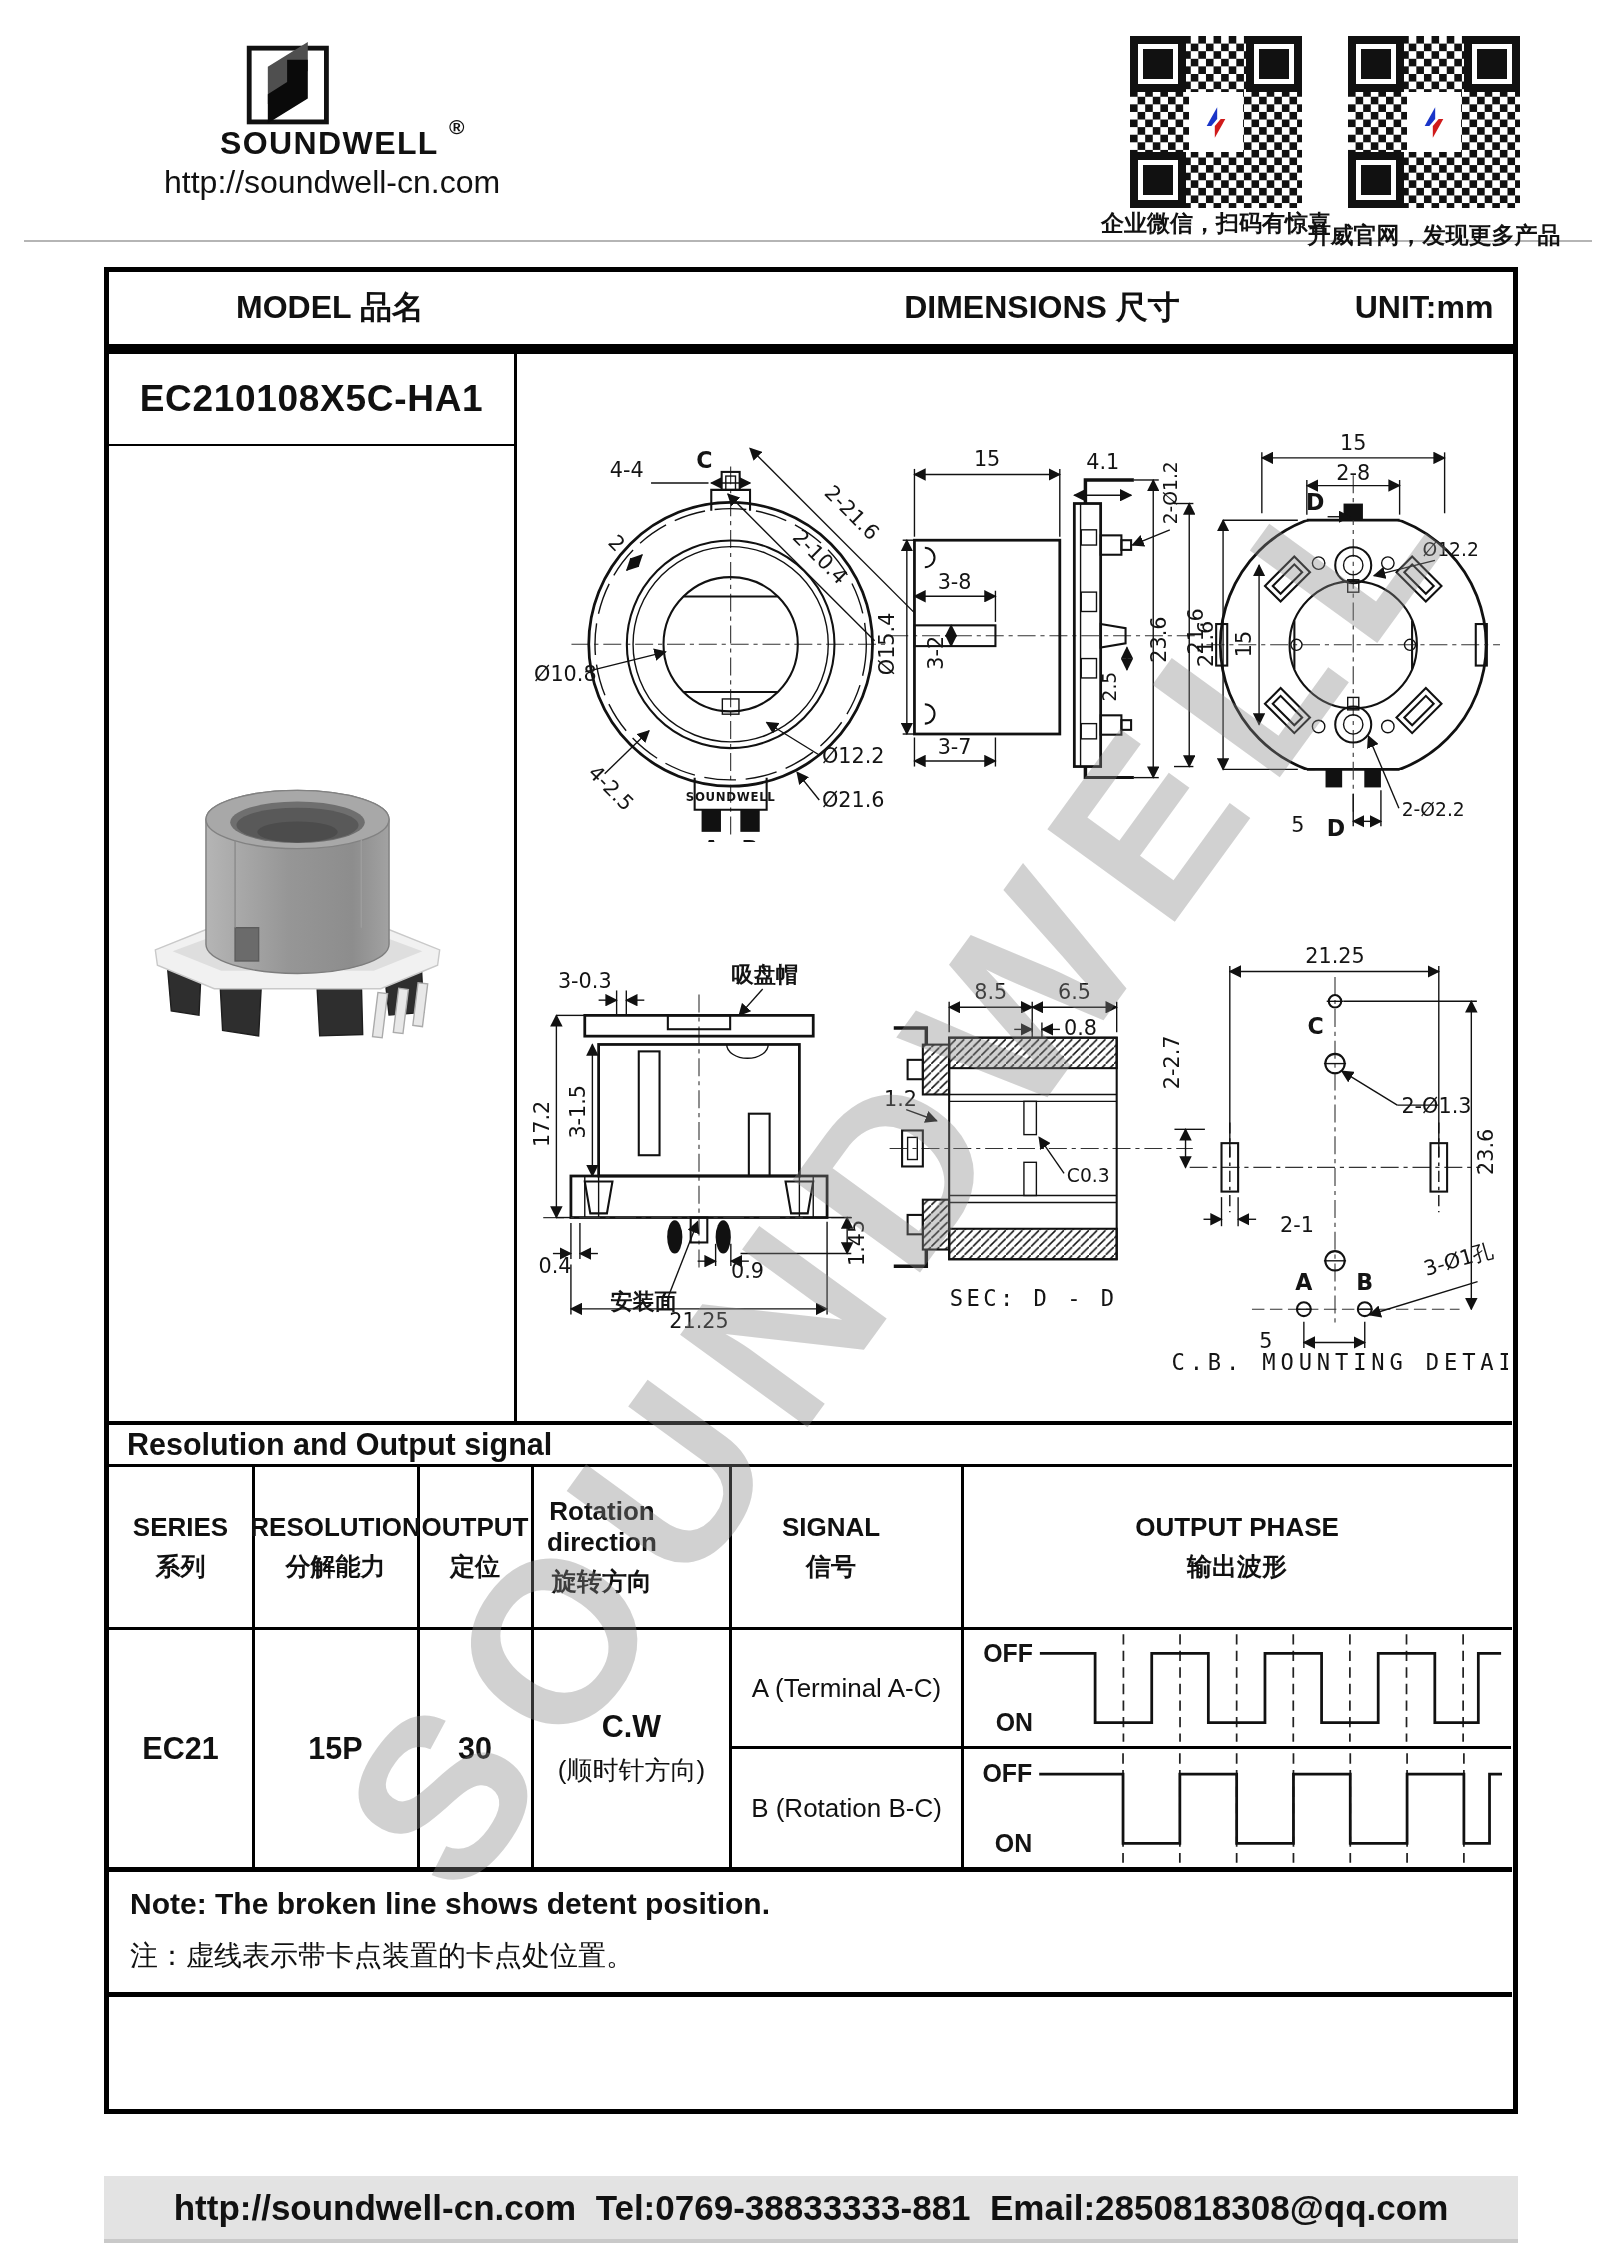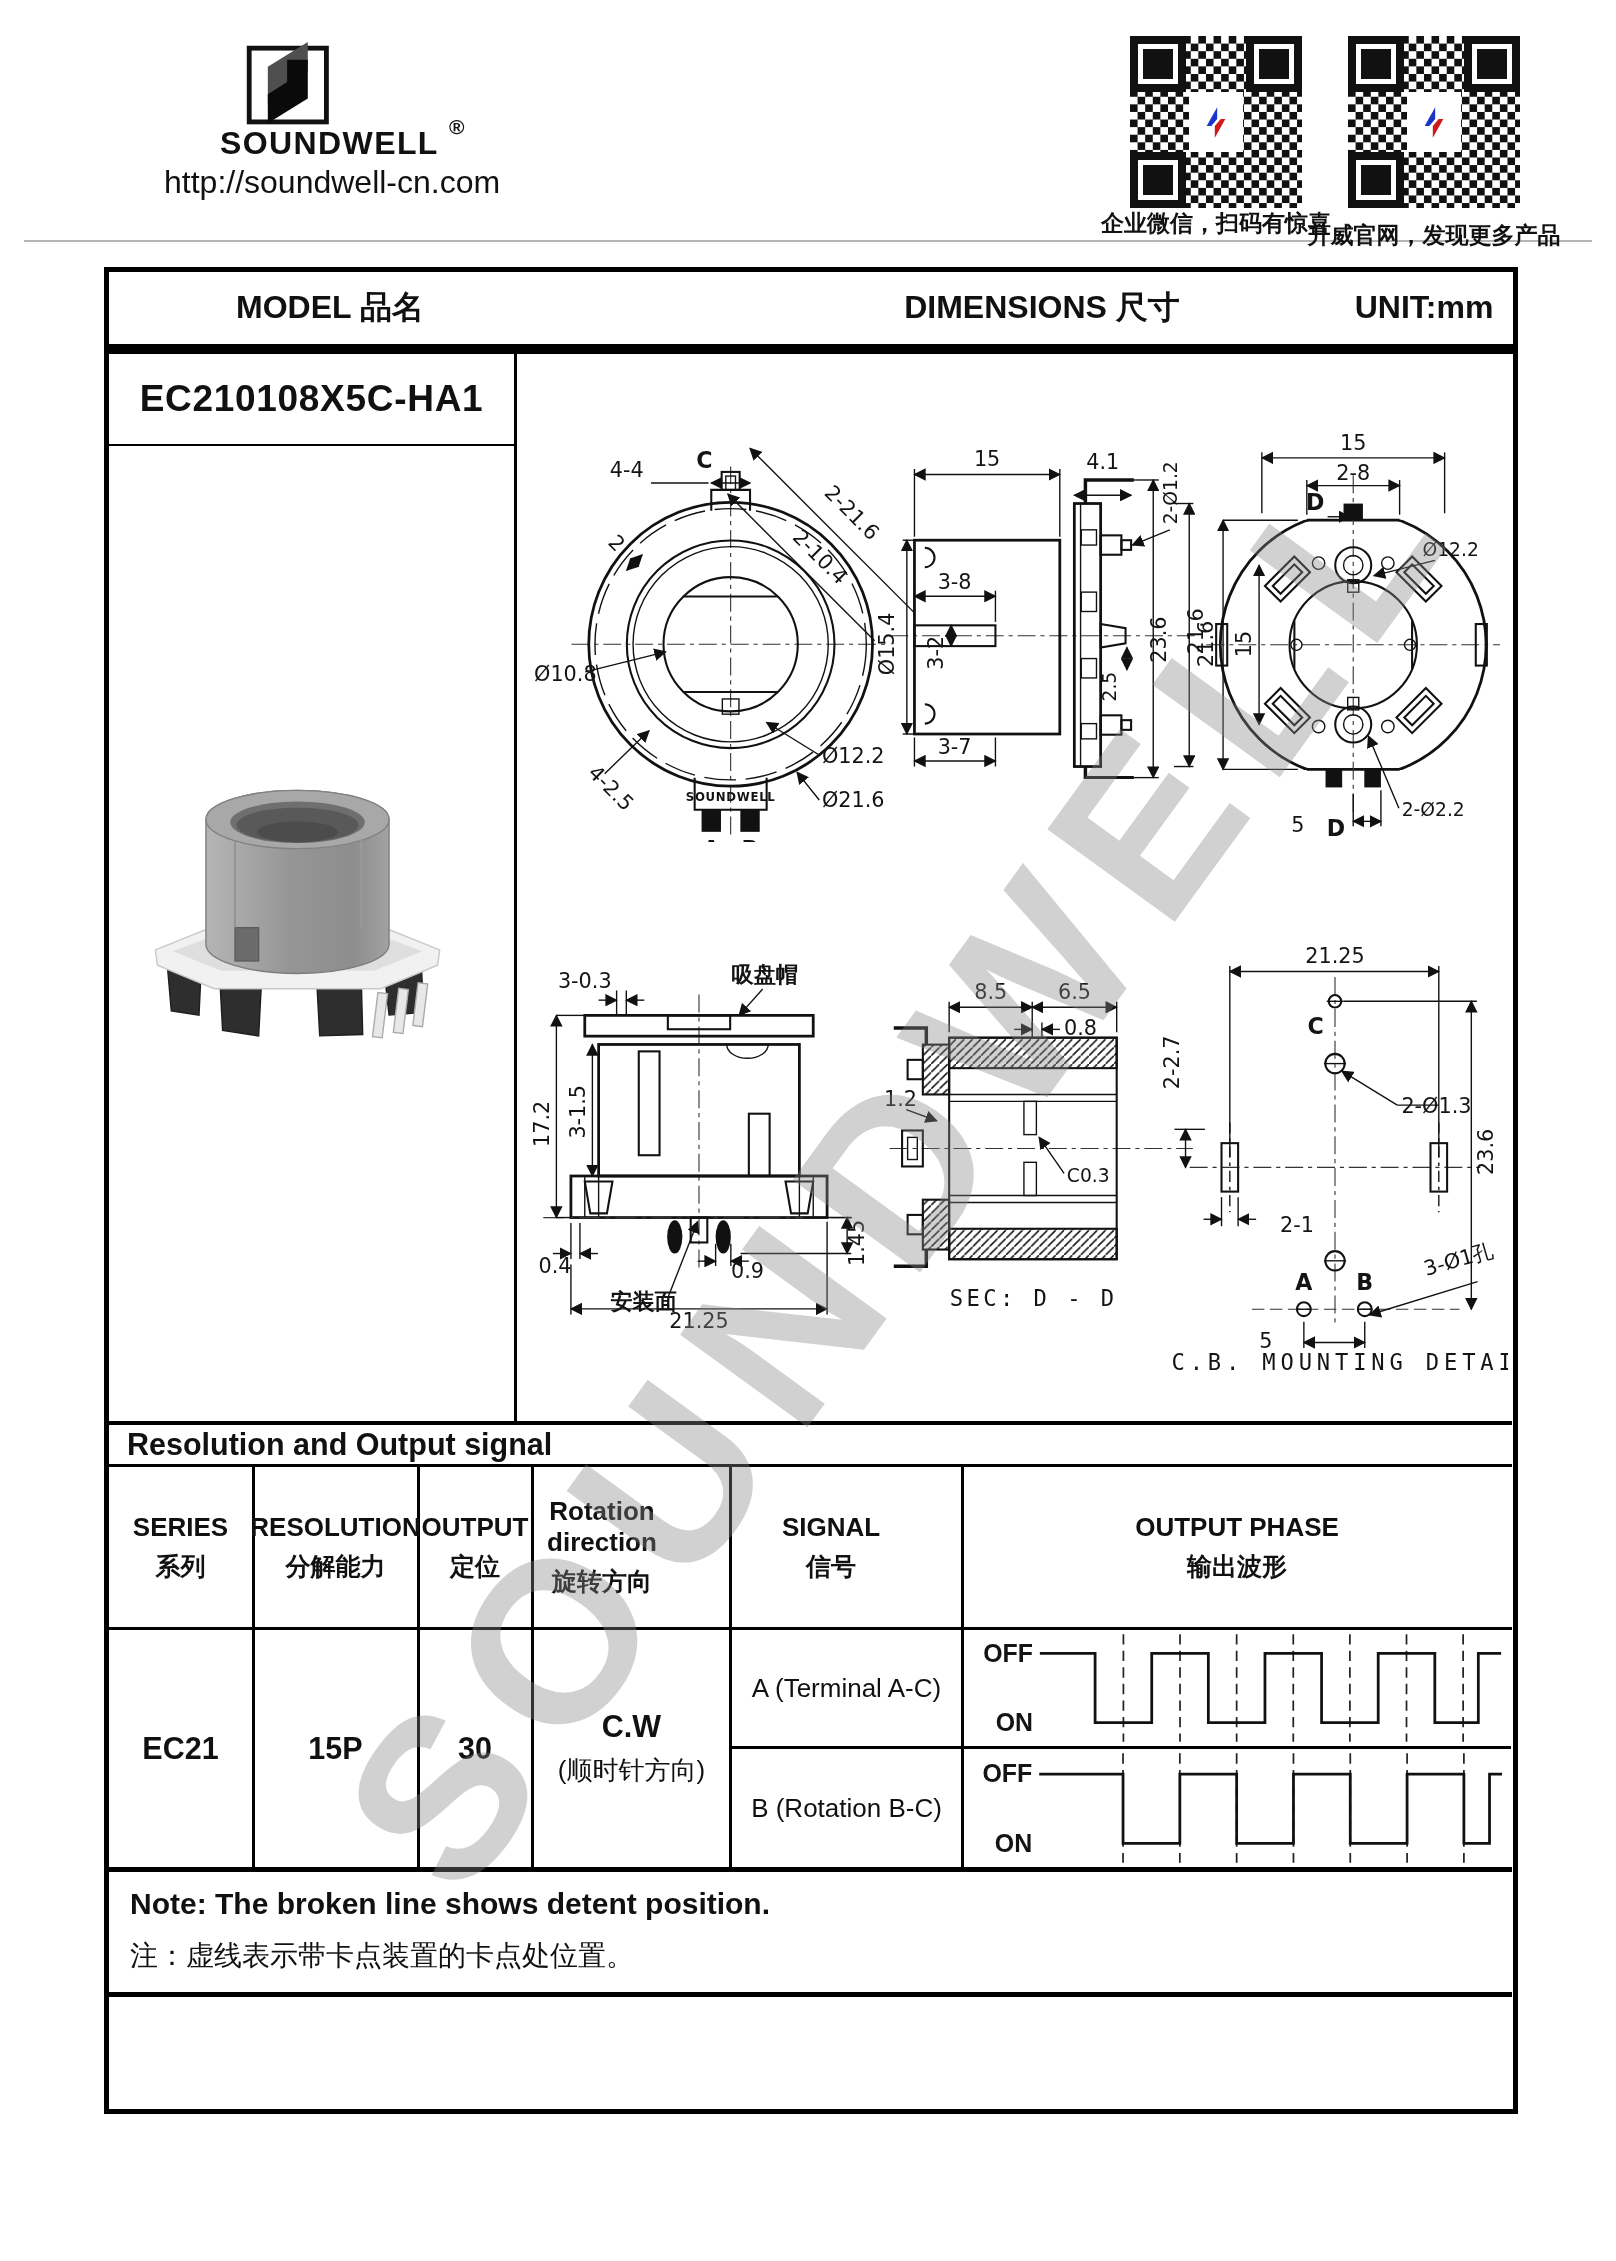--- a/index.html
+++ b/index.html
@@ -588,14 +588,15 @@
       <text x="100" y="148" text-anchor="end" style="font-size:36px;font-weight:bold;font-family:'Liberation Sans',sans-serif">ON</text>
     </svg>
 
     <div class="note-en">Note: The broken line shows detent position.</div>
     <div class="note-cn">注：虚线表示带卡点装置的卡点处位置。</div>
     <div class="hline" style="left:0;top:1638px;width:1403px;height:4.9px"></div>
   </div>
 
   <div id="watermark">SOUNDWELL</div>
 
+  <div id="footer">http://soundwell-cn.com  Tel:0769-38833333-881  Email:2850818308@qq.com</div>
 </div>
 
 
 </body></html>

